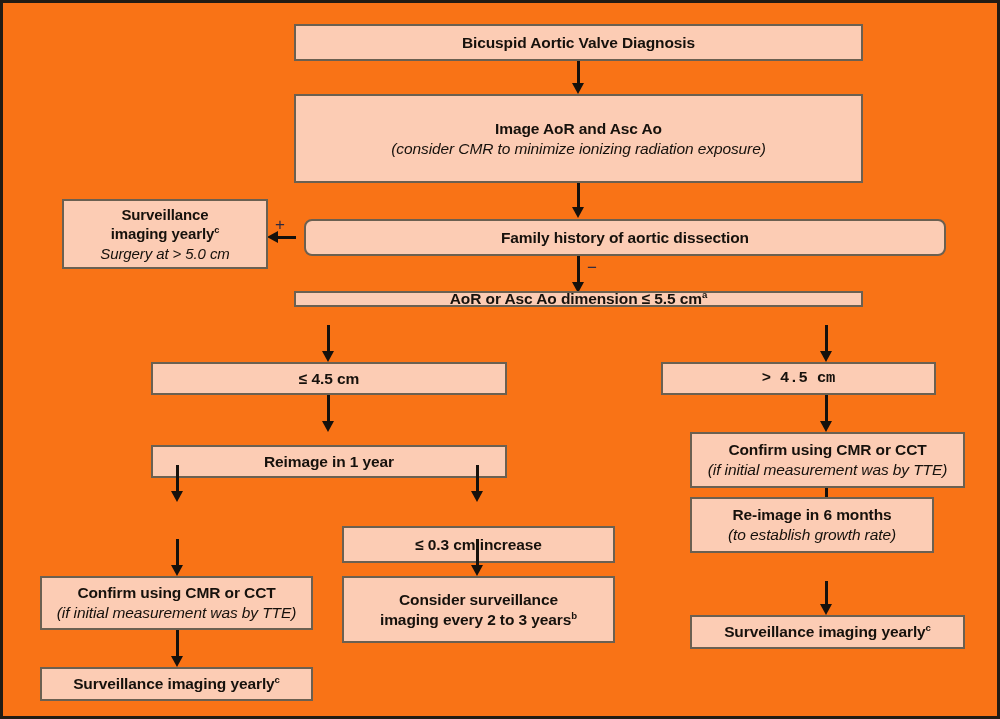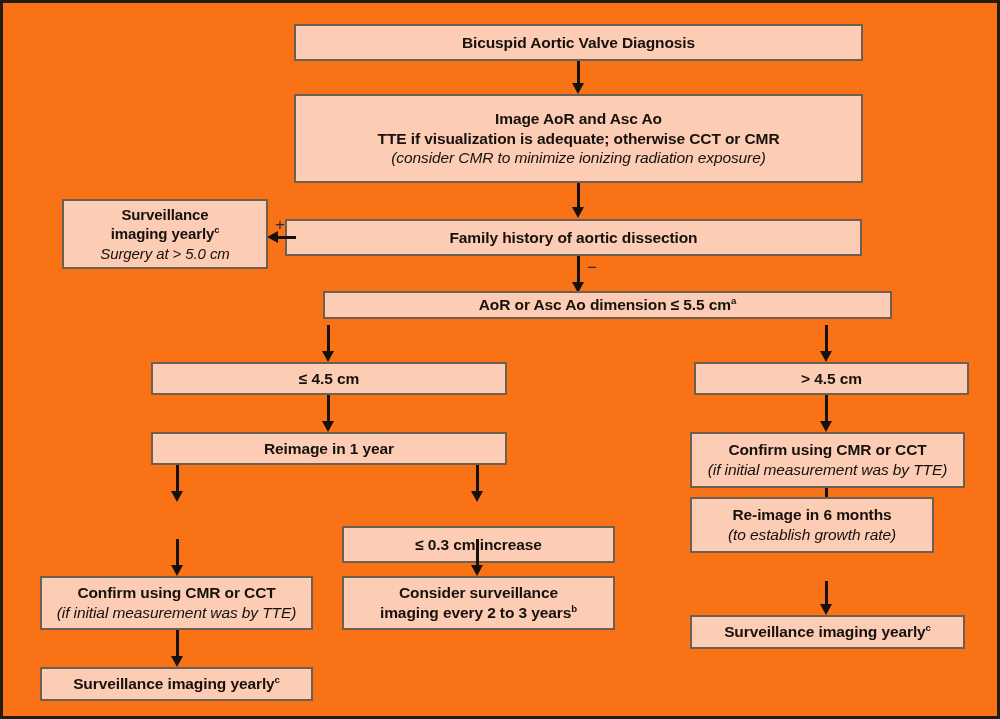--- a/index.html
+++ b/index.html
@@ -86,70 +86,69 @@
 
   <div class="node" style="left:291px; top:21px; width:569px; height:37px;">
     <span class="ln">Bicuspid Aortic Valve Diagnosis</span>
   </div>
 
   <div class="vline" style="left:574px; top:58px; height:24px;"></div>
   <div class="arrowdown" style="left:569px; top:80px;"></div>
 
   <div class="node" style="left:291px; top:91px; width:569px; height:89px;">
     <span class="ln">Image AoR and Asc Ao</span>
-    <span class="ln">TTE if visualization is adequate; otherwise CCT or CMR</span>
     <span class="ln it">(consider CMR to minimize ionizing radiation exposure)</span>
   </div>
 
   <div class="vline" style="left:574px; top:180px; height:26px;"></div>
   <div class="arrowdown" style="left:569px; top:204px;"></div>
 
-  <div class="node" style="left:282px; top:216px; width:577px; height:37px;">
+  <div class="node" style="left:301px; top:216px; width:642px; height:37px;border-radius:8px;">
     <span class="ln">Family history of aortic dissection</span>
   </div>
 
   <div class="hline" style="left:275px; top:233px; width:18px;"></div>
   <div class="arrowleft" style="left:264px; top:228px;"></div>
   <div class="sign" style="left:272px; top:213px;">+</div>
 
   <div class="node" style="left:59px; top:196px; width:206px; height:70px; font-size:15px;">
     <span class="ln">Surveillance</span>
     <span class="ln"><span>imaging yearly</span><sup>c</sup></span>
     <span class="ln it">Surgery at &gt; 5.0 cm</span>
   </div>
 
   <div class="vline" style="left:574px; top:253px; height:28px;"></div>
   <div class="arrowdown" style="left:569px; top:279px;"></div>
   <div class="sign" style="left:584px; top:256px;">−</div>
 
-  <div class="node" style="left:291px; top:288px; width:569px; height:28px;margin-left:29px;">
+  <div class="node" style="left:291px; top:288px; width:569px; height:16px;">
     <span class="ln"><span>AoR or Asc Ao dimension ≤ 5.5 cm</span><sup>a</sup></span>
   </div>
 
   <div class="vline" style="left:324px; top:322px; height:28px;"></div>
   <div class="arrowdown" style="left:319px; top:348px;"></div>
 
   <div class="vline" style="left:822px; top:322px; height:28px;"></div>
   <div class="arrowdown" style="left:817px; top:348px;"></div>
 
   <div class="node" style="left:148px; top:359px; width:356px; height:33px;">
     <span class="ln">≤ 4.5 cm</span>
   </div>
 
-  <div class="node" style="left:691px; top:359px; width:275px; height:33px;">
+  <div class="node" style="left:658px; top:359px; width:275px; height:33px;font-family:Liberation Mono, monospace;">
     <span class="ln">&gt; 4.5 cm</span>
   </div>
 
   <div class="vline" style="left:324px; top:392px; height:28px;"></div>
   <div class="arrowdown" style="left:319px; top:418px;"></div>
 
   <div class="vline" style="left:822px; top:392px; height:28px;"></div>
   <div class="arrowdown" style="left:817px; top:418px;"></div>
 
-  <div class="node" style="left:148px; top:429px; width:356px; height:33px;">
+  <div class="node" style="left:148px; top:442px; width:356px; height:33px;">
     <span class="ln">Reimage in 1 year</span>
   </div>
 
   <div class="node" style="left:687px; top:429px; width:275px; height:56px;">
     <span class="ln">Confirm using CMR or CCT</span>
     <span class="ln it">(if initial measurement was by TTE)</span>
   </div>
 
   <div class="vline" style="left:173px; top:462px; height:28px;"></div>
   <div class="arrowdown" style="left:168px; top:488px;"></div>
@@ -177,21 +176,21 @@
   <div class="arrowdown" style="left:468px; top:562px;"></div>
 
   <div class="vline" style="left:822px; top:578px; height:25px;"></div>
   <div class="arrowdown" style="left:817px; top:601px;"></div>
 
   <div class="node" style="left:37px; top:573px; width:273px; height:54px;">
     <span class="ln">Confirm using CMR or CCT</span>
     <span class="ln it">(if initial measurement was by TTE)</span>
   </div>
 
-  <div class="node" style="left:339px; top:573px; width:273px; height:54px;">
+  <div class="node" style="left:339px; top:573px; width:273px; height:67px;">
     <span class="ln">Consider surveillance</span>
     <span class="ln"><span>imaging every 2 to 3 years</span><sup>b</sup></span>
   </div>
 
   <div class="node" style="left:687px; top:612px; width:275px; height:34px;">
     <span class="ln"><span>Surveillance imaging yearly</span><sup>c</sup></span>
   </div>
 
   <div class="vline" style="left:173px; top:627px; height:28px;"></div>
   <div class="arrowdown" style="left:168px; top:653px;"></div>

